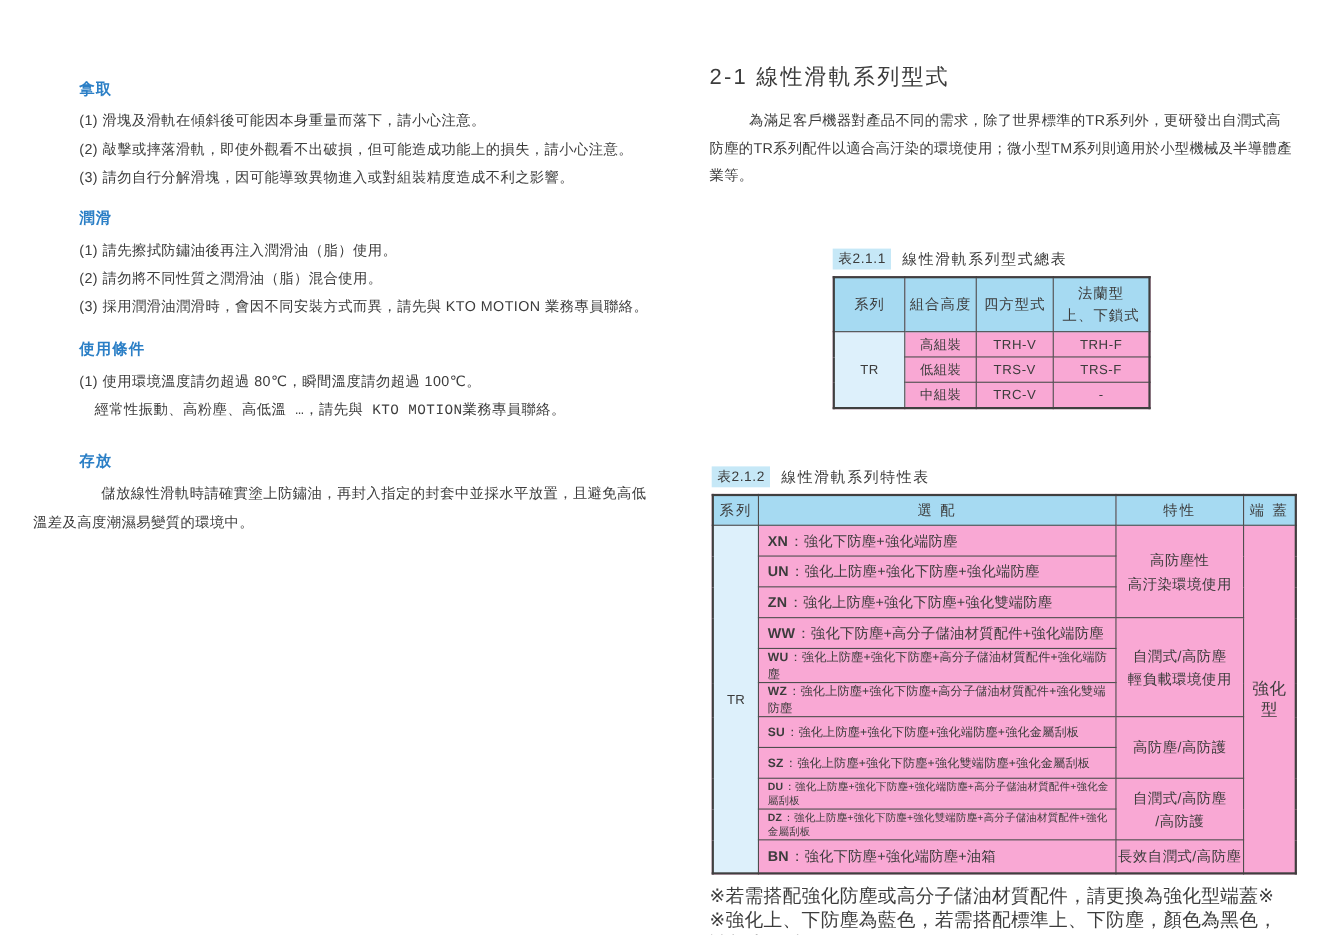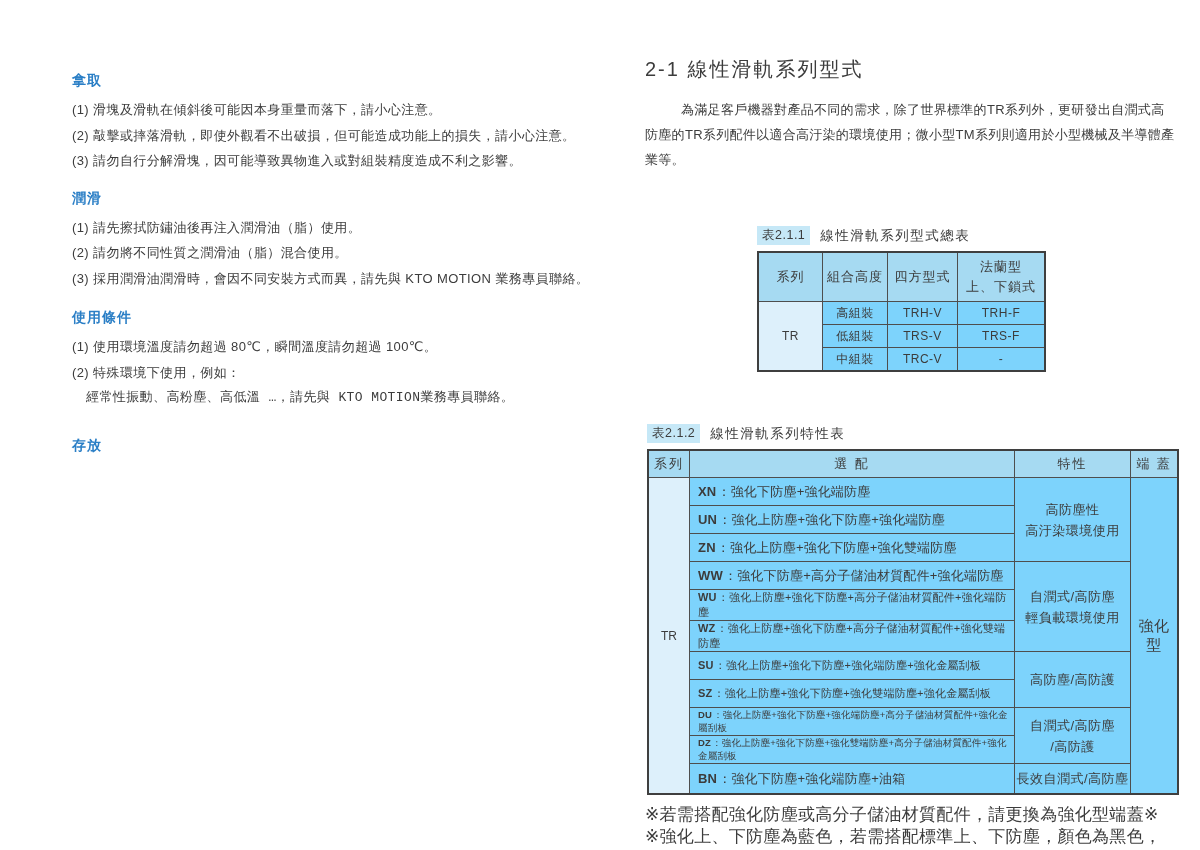--- a/index.html
+++ b/index.html
@@ -25,21 +25,21 @@
 
   
   .intro{margin:14px 0 0;font-size:13px;line-height:25px;letter-spacing:.3px;text-indent:36px;}
   .tblwrap{margin-left:112px;}
   .tbl1{margin-top:54px;width:282px;}
   .tbl2{margin-left:2px;margin-top:52px;width:517px;}
   .cap{display:flex;align-items:center;margin-bottom:6px;}
   .badge{background:var(--badge-bg,#c6e8f7);font-size:12.5px;padding:1px 5px;margin-right:10px;letter-spacing:.5px;}
   .captxt{font-size:13.5px;letter-spacing:1.5px;}
 
-  table{border-collapse:collapse;background:#7dd3fc;}
+  table{border-collapse:collapse;background:#f9a8d4;}
   #table1,#table2{border:2px solid #3f3f3f;}
   #table1 th,#table1 td,#table2 th,#table2 td{border:1px solid #4e4e4e;text-align:center;}
   th{background:var(--table-header-bg,#a6daf2);font-weight:500;}
 
   #table1{width:282px;table-layout:fixed;}
   #table1 th{font-size:13px;letter-spacing:1px;padding:4px 0;line-height:20px;}
   #table1 td{height:20px;font-size:12px;letter-spacing:.5px;}
   #table1 td.series{background:var(--series-cell-bg,#ddf0fb);}
 
   #table2{width:517px;table-layout:fixed;}
@@ -72,25 +72,25 @@
         </div>
         <div class="section">
           <div class="sec-h">潤滑</div>
           <div class="item">(1) 請先擦拭防鏽油後再注入潤滑油（脂）使用。</div>
           <div class="item">(2) 請勿將不同性質之潤滑油（脂）混合使用。</div>
           <div class="item">(3) 採用潤滑油潤滑時，會因不同安裝方式而異，請先與 KTO MOTION 業務專員聯絡。</div>
         </div>
         <div class="section">
           <div class="sec-h">使用條件</div>
           <div class="item">(1) 使用環境溫度請勿超過 80℃，瞬間溫度請勿超過 100℃。</div>
-          <div class="item">(2) 特殊環境下使用，例如：</div>
           <div class="item indent">經常性振動、高粉塵、高低溫 …，請先與 KTO MOTION業務專員聯絡。</div>
         </div>
         <div class="section">
           <div class="sec-h">存放</div>
+          <div class="item para">儲放線性滑軌時請確實塗上防鏽油，再封入指定的封套中並採水平放置，且避免高低溫差及高度潮濕易變質的環境中。</div>
         </div>
       </div>
   </div>
 
   <div class="col col-right">
     <h1>2-1 線性滑軌系列型式</h1>
     <p class="intro">為滿足客戶機器對產品不同的需求，除了世界標準的TR系列外，更研發出自潤式高防塵的TR系列配件以適合高汙染的環境使用；微小型TM系列則適用於小型機械及半導體產業等。</p>
 
     <div class="tblwrap tbl1">
       <div class="cap">
@@ -134,21 +134,21 @@
       <div class="cap">
         <span class="badge">表2.1.2</span>
         <span class="captxt">線性滑軌系列特性表</span>
       </div>
       <table id="table2">
           <thead>
             <tr>
               <th style="width: 38px;">系列</th>
               <th style="width: 322px;">選 配</th>
               <th style="width: 113px;">特性</th>
-              <th style="width: 44px; font-family: Liberation Serif, serif;">端 蓋</th>
+              <th style="width: 44px;">端 蓋</th>
             </tr>
           </thead>
           <tbody>
             <tr>
               <td class="series" rowspan="11">TR</td>
               <td class="opt opt-lg"><b>XN</b>：強化下防塵+強化端防塵</td>
               <td class="feature" rowspan="3">
                 <div>高防塵性</div>
                 <div>高汙染環境使用</div>
               </td>

